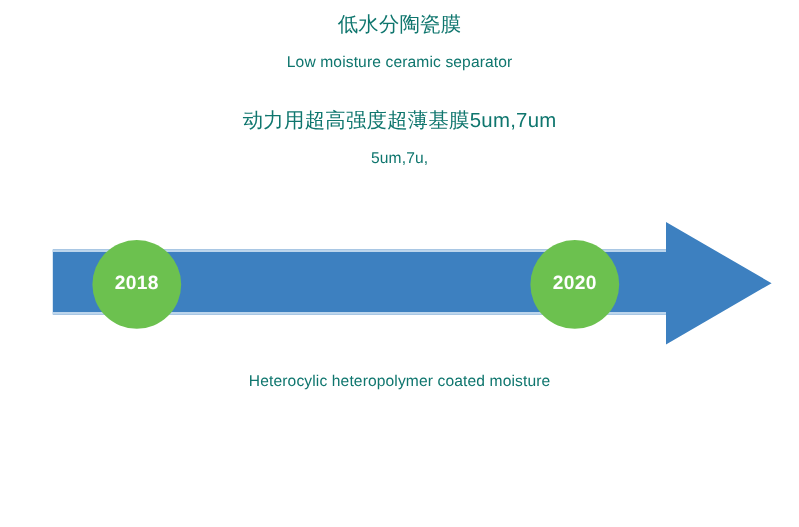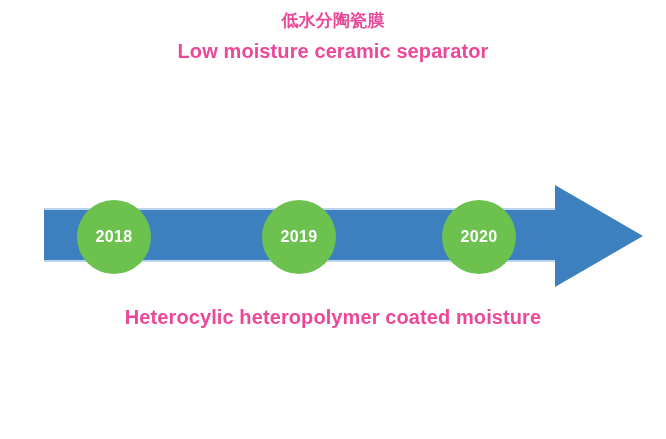--- a/index.html
+++ b/index.html
@@ -22,30 +22,30 @@
   .text-block {
     position: absolute;
     left: 0;
     width: 666px;
     text-align: center;
     color: #1a1a1a;
   }
   .text-line {
     display: block;
     white-space: nowrap;
-    color: #ec4899;
-    font-weight: 700;
+    color: #0f766e;
+    font-weight: 400;
   }
   .cn-line {
     font-size: 17px;
     line-height: 30px;
     letter-spacing: 0.2px;
   }
   .en-line {
-    font-size: 20px;
+    font-size: 13px;
     line-height: 31px;
     letter-spacing: 0.1px;
   }
 
   #top-text-block { top: 6px; }
   #top-group-2 { top: 86px; }
   #bottom-text-block { top: 302px; }
 
   
   #timeline-arrow {
@@ -88,36 +88,35 @@
 <body>
 
 <div id="canvas">
 
   <div class="text-block" id="top-text-block">
     <span class="text-line cn-line">低水分陶瓷膜</span>
     <span class="text-line en-line">Low moisture ceramic separator</span>
   </div>
 
   <div class="text-block" id="top-group-2">
+    <span class="text-line cn-line">动力用超高强度超薄基膜5um,7um</span>
+    <span class="text-line en-line">5um,7u,</span>
   </div>
 
   <div id="timeline-arrow">
     <svg viewBox="0 0 610 112" xmlns="http://www.w3.org/2000/svg">
       <polygon points="4,28 515,28 515,5 603,56 515,107 515,82 4,82" fill="#3d80c0"></polygon>
       <rect x="4" y="28" width="511" height="2" fill="#bcd5ec"></rect>
       <rect x="4" y="80" width="511" height="2" fill="#bcd5ec"></rect>
     </svg>
   </div>
 
   <div class="year-marker" id="year-marker-0">
     <span class="year-label">2018</span>
   </div>
-  <div class="year-marker" id="year-marker-1">
-    <span class="year-label">2019</span>
-  </div>
   <div class="year-marker" id="year-marker-2">
     <span class="year-label">2020</span>
   </div>
 
   <div class="text-block" id="bottom-text-block">
     <span class="text-line en-line">Heterocylic heteropolymer coated moisture</span>
   </div>
 
 </div>
 

